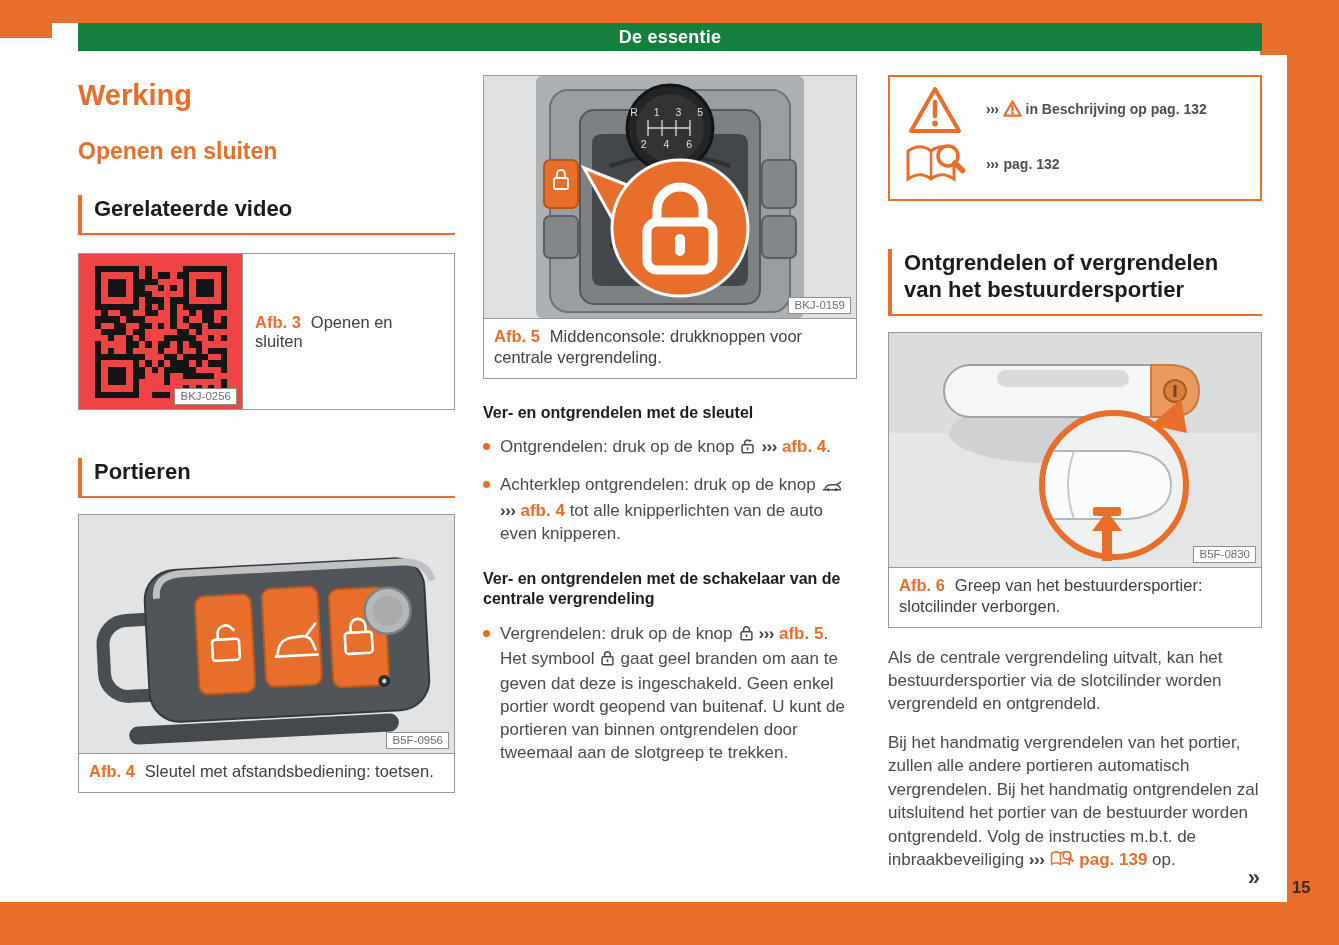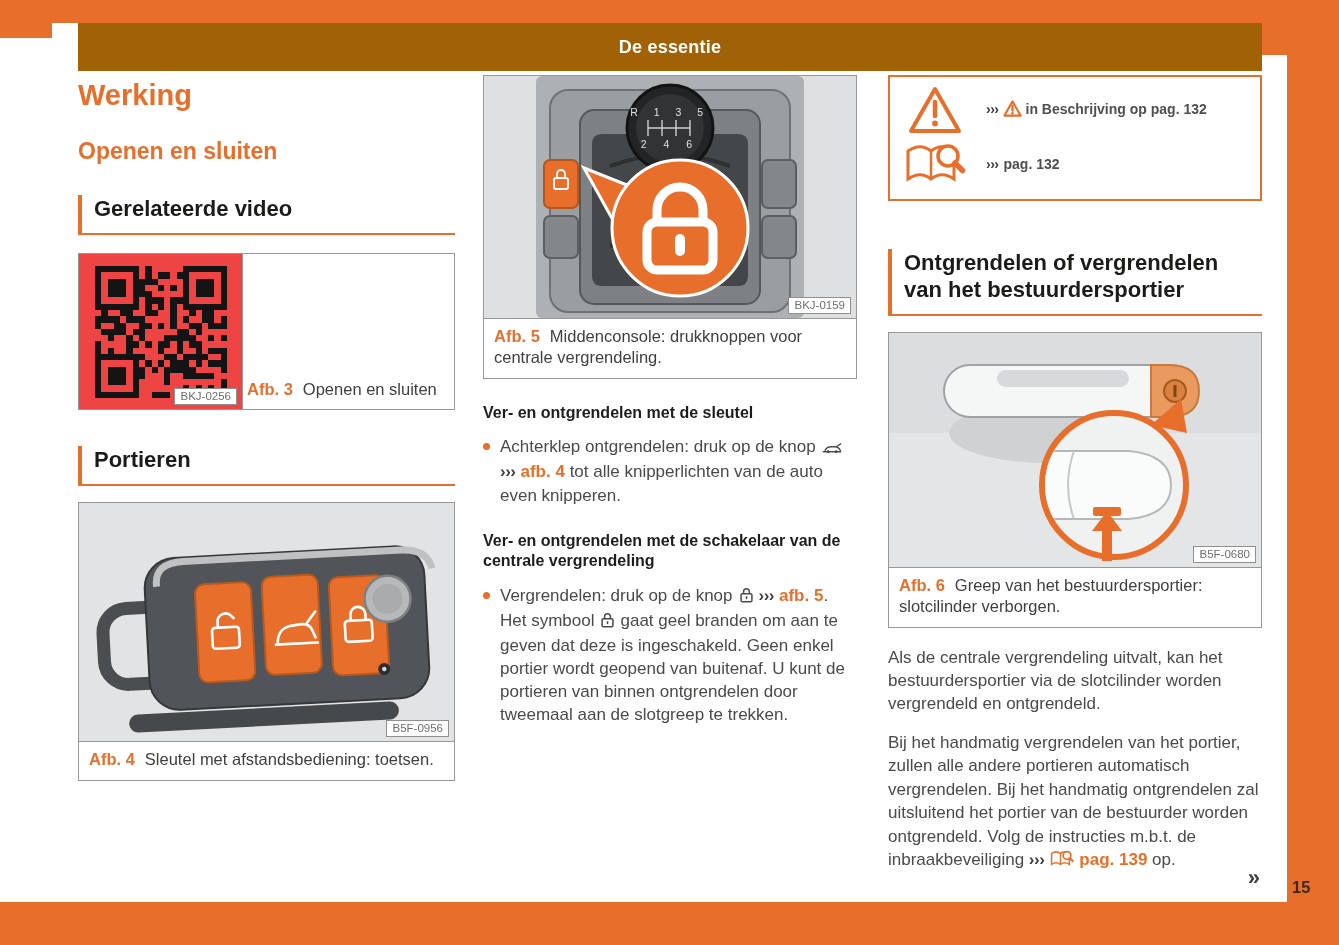--- a/index.html
+++ b/index.html
@@ -9,21 +9,21 @@
   
   .frame { position:absolute; background:#E86F2B; }
   .frame-top      { left:0; top:0; width:1339px; height:23px; }
   .frame-topleft  { left:0; top:0; width:52px; height:38px; }
   .frame-topright { left:1260px; top:0; width:79px; height:55px; }
   .frame-right    { left:1287px; top:0; width:52px; height:945px; }
   .frame-bottom   { left:0; top:902px; width:1339px; height:43px; }
   .pagenum { position:absolute; left:1292px; top:878px; font-size:16.5px; font-weight:700; color:#3B2A1B; z-index:5; }
 
   
-  .hdrbar { position:absolute; left:78px; top:23px; width:1184px; height:48px; background:#a16207;
+  .hdrbar { position:absolute; left:78px; top:23px; width:1184px; height:28px; background:#15803d;
             display:flex; align-items:center; justify-content:center; }
   .hdrbar span { color:#fff; font-weight:700; font-size:18px; letter-spacing:.2px; }
 
   
   .col { position:absolute; }
   .col-left  { left:78px;  top:80px; width:377px; }
   .col-mid   { left:483px; top:75px; width:374px; }
   .col-right { left:888px; top:75px; width:374px; }
 
   h1.big   { color:#E86F2B; font-size:29px; font-weight:800; line-height:1.05; }
@@ -34,22 +34,22 @@
   
   .fig { border:1px solid #989898; background:#fff; }
   .fig-img { position:relative; background:#f0abfc; overflow:hidden; }
   .imgcode { position:absolute; right:5px; bottom:4px; background:#fff; border:1px solid #8f8f8e;
              color:#6e6e6d; font-size:11.5px; line-height:15px; padding:0 5px; }
   .figcap { border-top:1px solid #989898; padding:7px 10px 9px; font-size:16.5px; line-height:1.3; color:#3f3f3e; }
   .figref { color:#E86F2B; font-weight:800; margin-right:10px; }
 
   .fig3 { display:flex; height:157px; margin-top:18px; }
   .fig3-qr { width:163px; position:relative; display:flex; align-items:center; justify-content:center; background:#ef4444; }
-  .fig3-cap { flex:1; border-left:1px solid #989898; display:flex; align-items:flex-end;
-              padding:10px 4px; font-size:16.5px; color:#3f3f3e; }
+  .fig3-cap { flex:1; border-left:1px solid #989898; display:flex; align-items:center;
+              padding:10px 12px; font-size:16.5px; color:#3f3f3e; }
 
   .mt16 { margin-top:16px; } .mt48 { margin-top:48px; }
 
   
   .h4 { font-size:16px; font-weight:700; color:#1D1D1B; line-height:1.28; margin:24px 0 12px; }
   .bullets { list-style:none; margin-top:2px; }
   .bullet { position:relative; padding-left:17px; margin-bottom:13px;
             font-size:17px; line-height:1.36; color:#4a4a49; }
   .bullet::before { content:""; position:absolute; left:0; top:8px; width:7px; height:7px;
                     border-radius:50%; background:#E86F2B; }
@@ -332,21 +332,21 @@
           <rect x="16" y="20" width="1" height="1"></rect>
           <rect x="20" y="20" width="1" height="1"></rect>
         </svg>
       <span class="imgcode">BKJ-0256</span>
     </div>
     <div class="fig3-cap">
       <span><span class="figref">Afb. 3</span><span>Openen en sluiten</span></span>
     </div>
   </div>
 
-  <div class="sec-h mt48" style="margin-top:36px;">Portieren</div>
+  <div class="sec-h mt48" style="margin-top:48px;">Portieren</div>
 
   <div class="fig mt16">
     <div class="fig-img" style="height:238px;">
       <svg width="375" height="238" viewBox="0 0 375 238">
         <rect width="375" height="238" fill="#E2E3E4"></rect>
         <g transform="rotate(-3 190 126)">
           <rect x="24" y="98" width="70" height="76" rx="24" fill="none" stroke="#4b4e51" stroke-width="13"></rect>
           <rect x="68" y="50" width="280" height="152" rx="30" fill="#515458" stroke="#35383a" stroke-width="2"></rect>
           <path d="M80 78 q-2 -24 28 -24 h218 q26 0 30 20" stroke="#bfc1c3" stroke-width="7" fill="none"></path>
           <rect x="118" y="78" width="56" height="98" rx="9" fill="#E86F2B" stroke="#b85a1e" stroke-width="2"></rect>
@@ -429,20 +429,27 @@
       <span class="imgcode">BKJ-0159</span>
     </div>
     <div class="figcap">
       <span class="figref">Afb. 5</span><span>Middenconsole: drukknoppen voor centrale vergrendeling.</span>
     </div>
   </div>
 
   <div class="h4">Ver- en ontgrendelen met de sleutel</div>
 
   <ul class="bullets">
+    <li class="bullet">
+      <span>Ontgrendelen: druk op de knop</span><span class="ilk"><svg width="16" height="16" viewBox="0 0 19 19">
+            <rect x="2.5" y="8" width="13" height="9.5" rx="1.5" fill="none" stroke="currentColor" stroke-width="1.8"></rect>
+            <path d="M5.5 8 V6 a3.5 3.5 0 0 1 6.3 -2.2 l1.6 -1.4" fill="none" stroke="currentColor" stroke-width="1.8"></path>
+            <line x1="9" y1="11" x2="9" y2="14.5" stroke="currentColor" stroke-width="1.8"></line>
+          </svg></span><span class="arrows mr5">›››</span><span class="oref">afb. 4</span><span>.</span>
+    </li>
     <li class="bullet">
       <span>Achterklep ontgrendelen: druk op de knop</span><span class="ilk"><svg width="20" height="12" viewBox="0 0 24 14">
             <path d="M1.5 11.5 h21 M3.5 11.5 q.5 -5.5 7 -6 h5 q5 .5 6.5 4.5 M17 5.5 l5.5 -3.5" fill="none" stroke="currentColor" stroke-width="1.6" stroke-linecap="round"></path>
             <circle cx="7.5" cy="11.5" r="1.7" fill="currentColor"></circle>
             <circle cx="17" cy="11.5" r="1.7" fill="currentColor"></circle>
           </svg></span><span class="arrows mr5">›››</span><span class="oref">afb. 4</span> <span>tot alle knipperlichten van de auto even knipperen.</span>
     </li>
   </ul>
 
   <div class="h4">Ver- en ontgrendelen met de schakelaar van de centrale vergrendeling</div>
@@ -523,21 +530,21 @@
         <g clip-path="url(#magclip)">
           <path d="M140 118 h100 q42 4 42 34 t-42 34 h-100 Z" fill="#FAFBFB" stroke="#B5B7B8" stroke-width="2"></path>
           <path d="M185 118 q-12 34 0 68" stroke="#C5C7C8" stroke-width="2" fill="none"></path>
           <rect x="204" y="174" width="28" height="9" rx="2" fill="#E86F2B"></rect>
         </g>
         <g>
           <path d="M218 228 v-34" stroke="#E86F2B" stroke-width="10"></path>
           <path d="M218 178 l-15 20 h30 Z" fill="#E86F2B"></path>
         </g>
       </svg>
-      <span class="imgcode">B5F-0680</span>
+      <span class="imgcode">B5F-0830</span>
     </div>
     <div class="figcap">
       <span class="figref">Afb. 6</span><span>Greep van het bestuurdersportier: slotcilinder verborgen.</span>
     </div>
   </div>
 
   <p class="para" style="margin-top:18px;">Als de centrale vergrendeling uitvalt, kan het bestuurdersportier via de slotcilinder worden vergrendeld en ontgrendeld.</p>
 
   <p class="para">
     <span>Bij het handmatig vergrendelen van het portier, zullen alle andere portieren automatisch vergrendelen. Bij het handmatig ontgrendelen zal uitsluitend het portier van de bestuurder worden ontgrendeld. Volg de instructies m.b.t. de inbraakbeveiliging</span>

